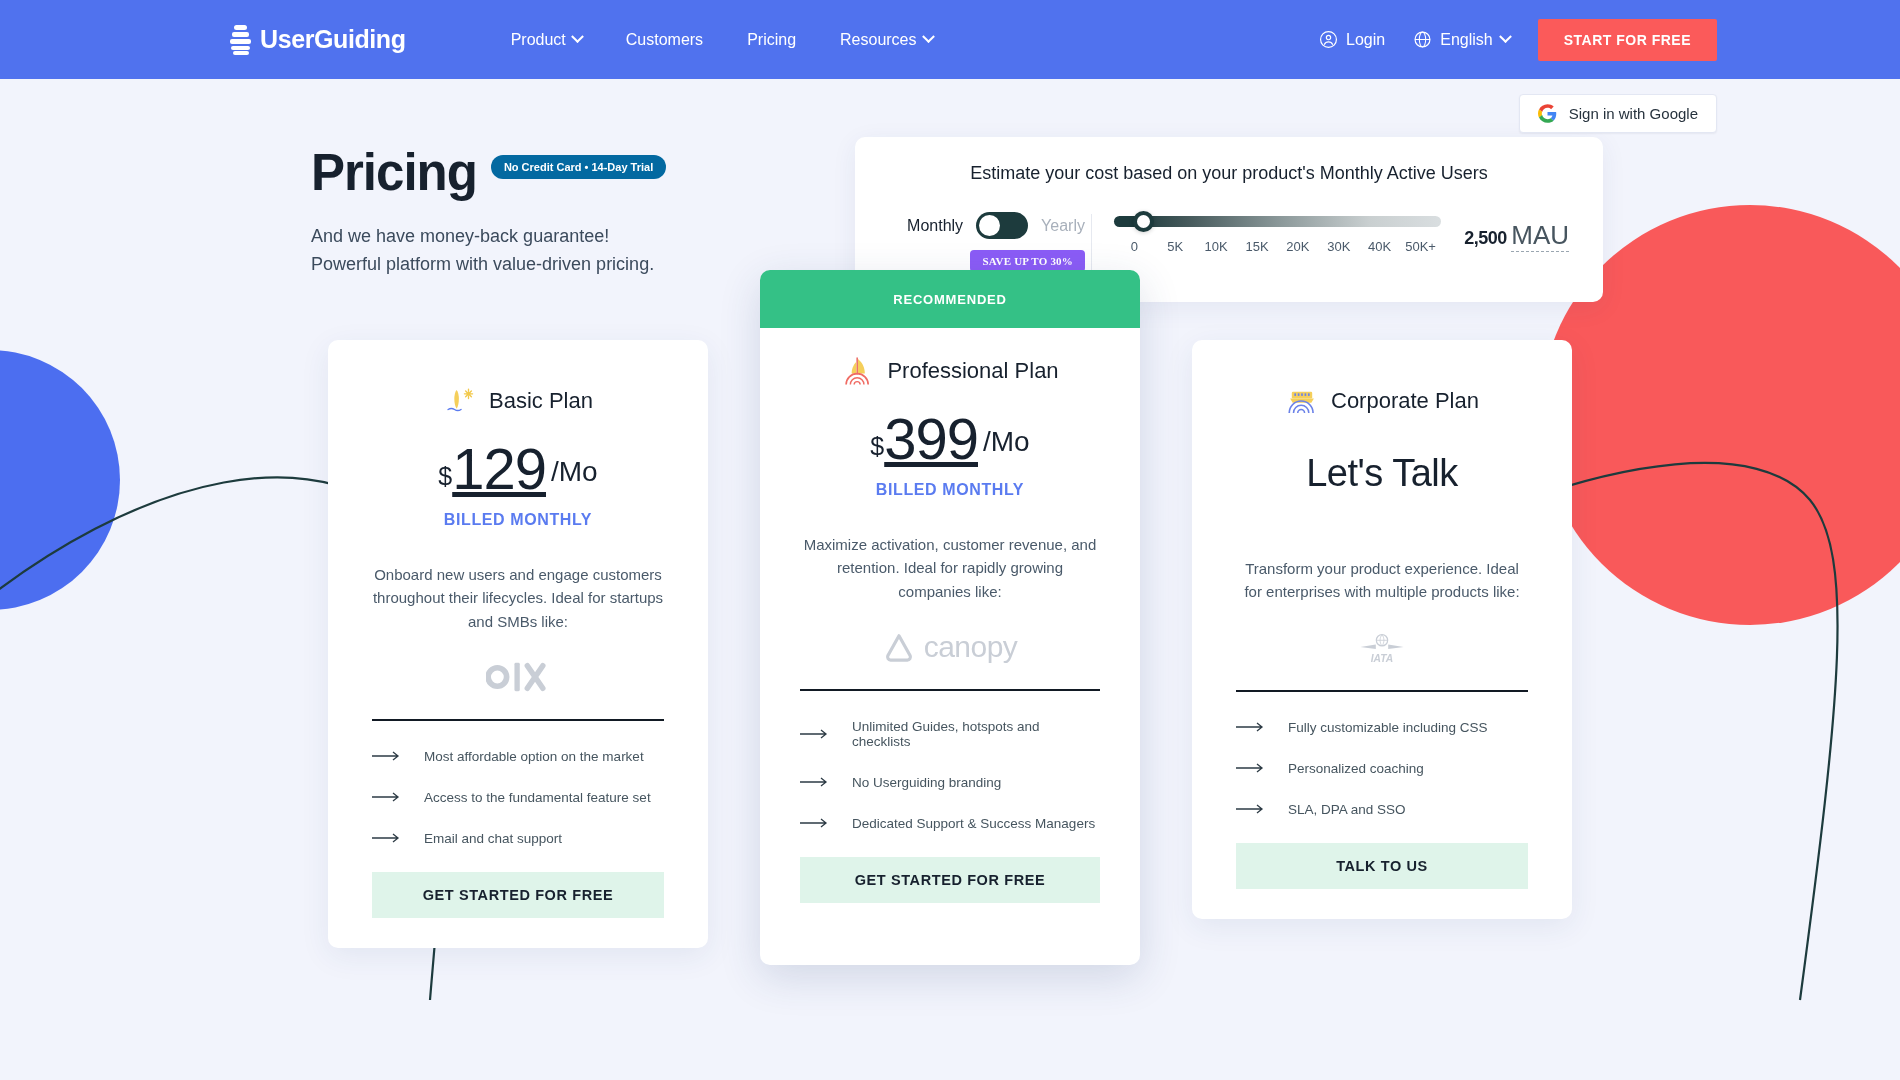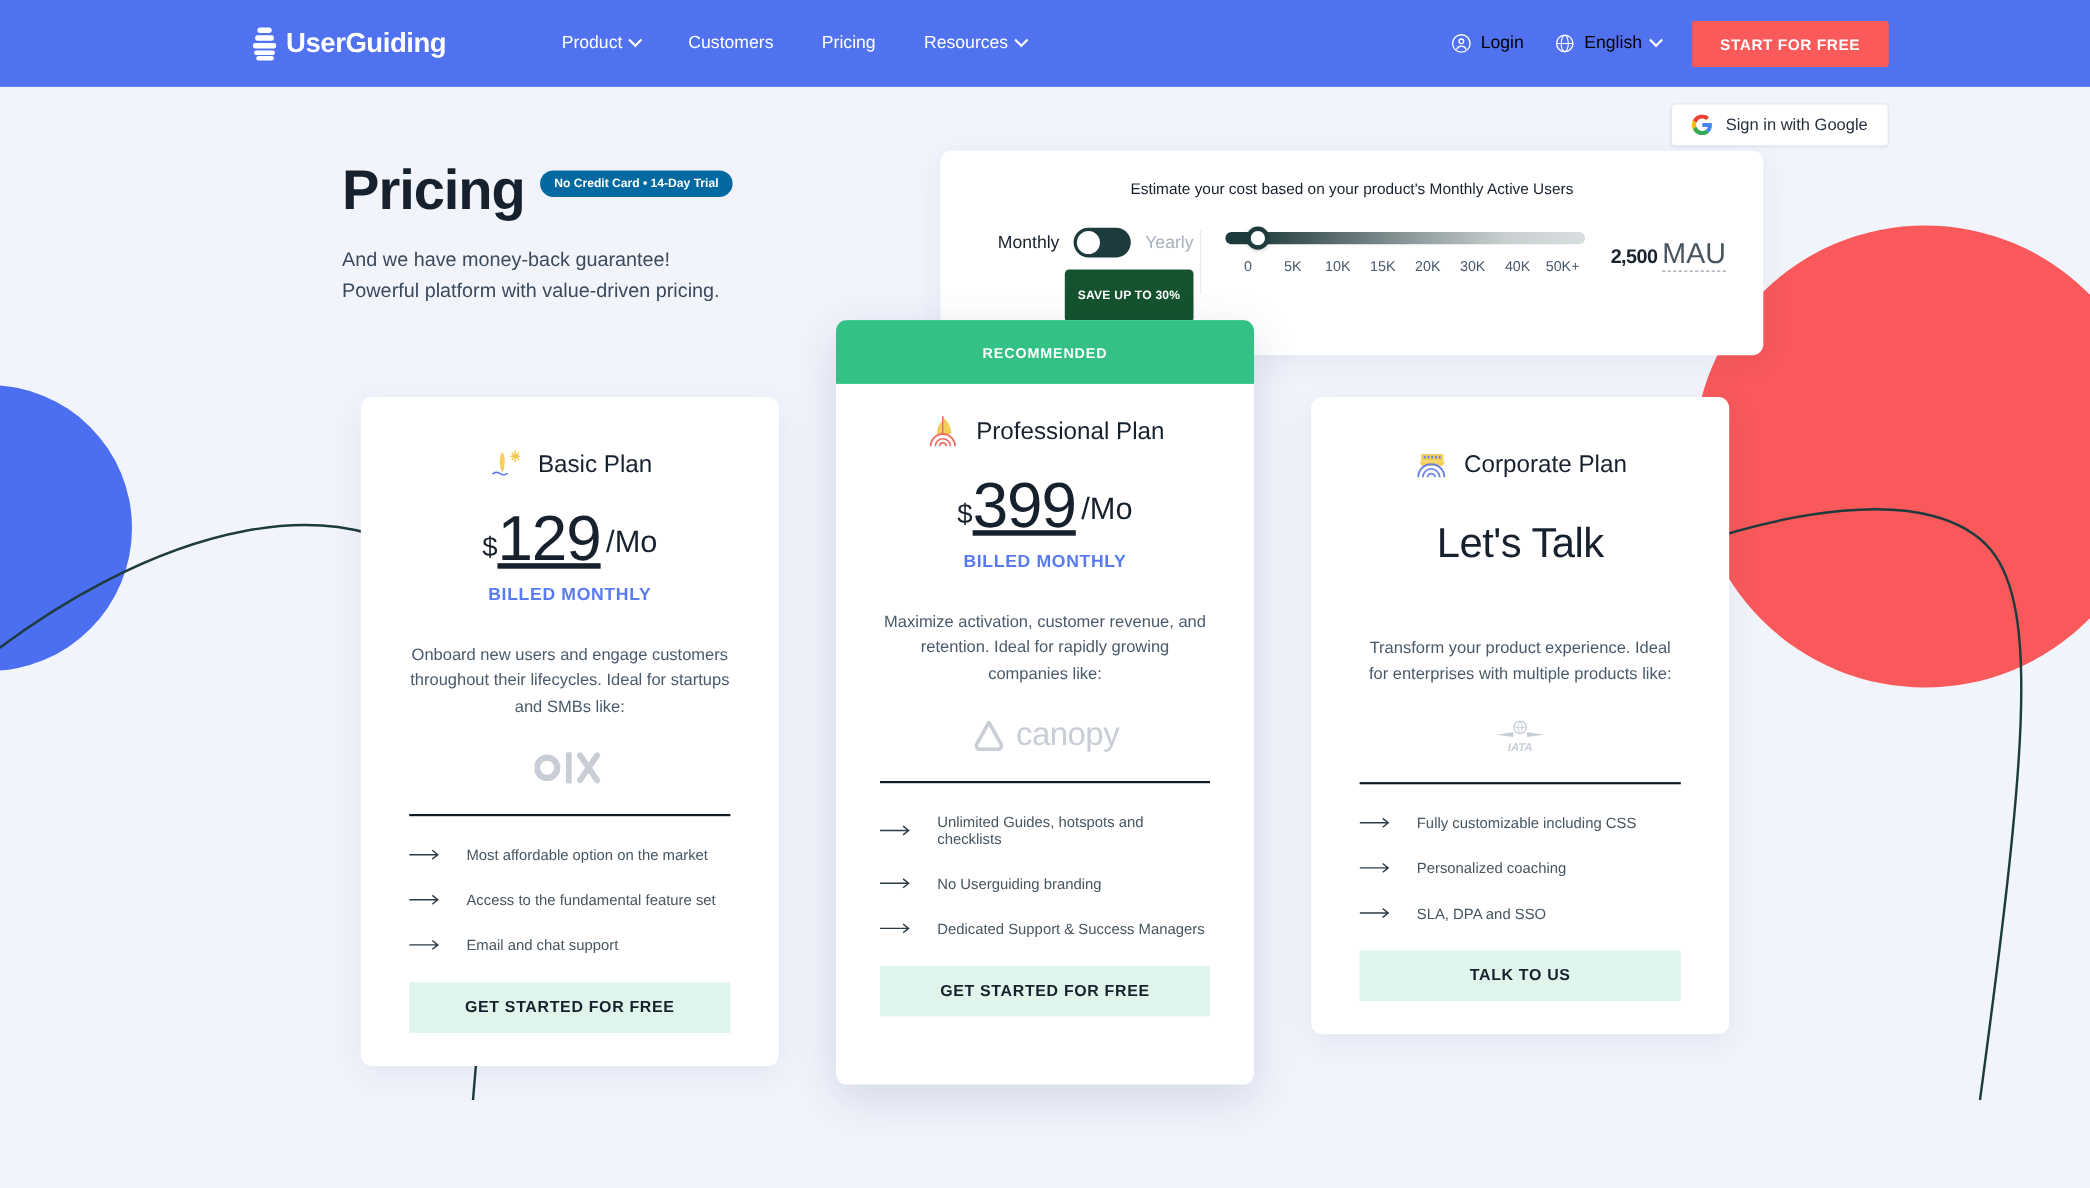--- a/index.html
+++ b/index.html
@@ -42,21 +42,21 @@
 
   .nav-links { display:flex; align-items:center; gap:44px; margin-left:105px; }
   .nav-link {
     color:#fff; font-size:16px; display:flex; align-items:center; gap:7px;
     cursor:pointer; white-space:nowrap;
   }
   .caret { width:9px; height:9px; border-right:2px solid #fff; border-bottom:2px solid #fff;
            transform:rotate(45deg) translate(-2px,-2px); }
 
   .nav-right { display:flex; align-items:center; gap:28px; margin-left:auto; margin-right:183px; }
-  .nav-icon-link { display:flex; align-items:center; gap:8px; color:#000000; font-size:16px; cursor:pointer; }
+  .nav-icon-link { display:flex; align-items:center; gap:8px; color:#ffffff; font-size:16px; cursor:pointer; }
   .cta-start {
     background:#fb5a5a; color:#fff; font-size:14px; font-weight:700; letter-spacing:0.5px;
     padding:0 26px; height:42px; display:flex; align-items:center; justify-content:center;
     border:none; cursor:pointer; border-radius:2px; white-space:nowrap;
   }
 
   
   .google-btn {
     position:absolute; right:183px; top:94px; z-index:6;
     background:#fff; border:1px solid #e3e7f3; border-radius:4px;
@@ -76,31 +76,31 @@
   }
   .hero-sub { margin-top:24px; font-size:18px; line-height:1.58; color:#3b4a5c; }
 
   
   .estimator {
     position:relative; margin-left:24px; margin-top:-10px;
     width:748px; background:#fff; border-radius:10px;
     box-shadow:0 6px 26px rgba(40,60,110,.07);
     padding:26px 34px 30px;
   }
-  .est-title { text-align:center; font-size:14px; color:#17212e; font-weight:400; }
+  .est-title { text-align:center; font-size:18px; color:#17212e; font-weight:400; }
   .est-body { display:flex; align-items:flex-start; margin-top:28px; }
   .toggle-wrap { display:flex; flex-direction:column; align-items:flex-end; width:196px; }
   .toggle-row { display:flex; align-items:center; gap:13px; }
   .tg-label { font-size:16px; color:#17212e; }
   .tg-label.off { color:#a8b0bb; }
   .switch { width:52px; height:27px; border-radius:14px; background:#1d3b3d; position:relative; cursor:pointer; }
   .switch .knob { position:absolute; left:3px; top:3px; width:21px; height:21px; border-radius:50%; background:#fff; }
   .save-badge {
-    margin-top:11px; background:#14532d; color:#fff; font-size:11px; font-weight:700;
-    padding:18px 12px; border-radius:4px; letter-spacing:0.2px;
+    margin-top:11px; background:#8b5cf6; color:#fff; font-size:11px; font-weight:700;
+    padding:5px 12px; border-radius:4px; letter-spacing:0.2px;font-family:Liberation Serif, serif;
   }
   .divider-v { width:1px; align-self:stretch; background:#e6e9f0; margin:2px 22px 0 6px; height:58px; }
   .slider-col { flex:1; padding-top:4px; }
   .slider-track {
     height:11px; border-radius:6px;
     background:linear-gradient(90deg,#1d3b3d 0%,#1d3b3d 6%,#44585a 22%,#8e9b9c 52%,#c9cfd0 78%,#d9dee0 100%);
     position:relative;
   }
   .slider-knob {
     position:absolute; left:19px; top:-5px; width:21px; height:21px; border-radius:50%;

